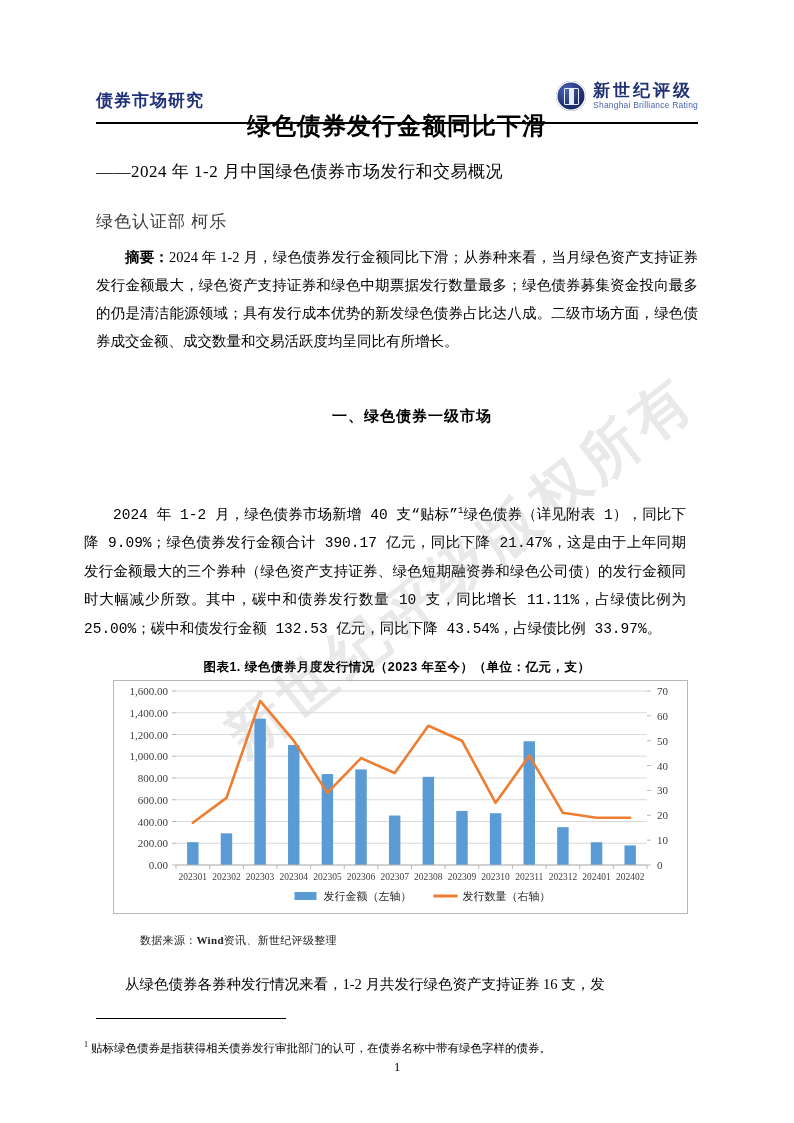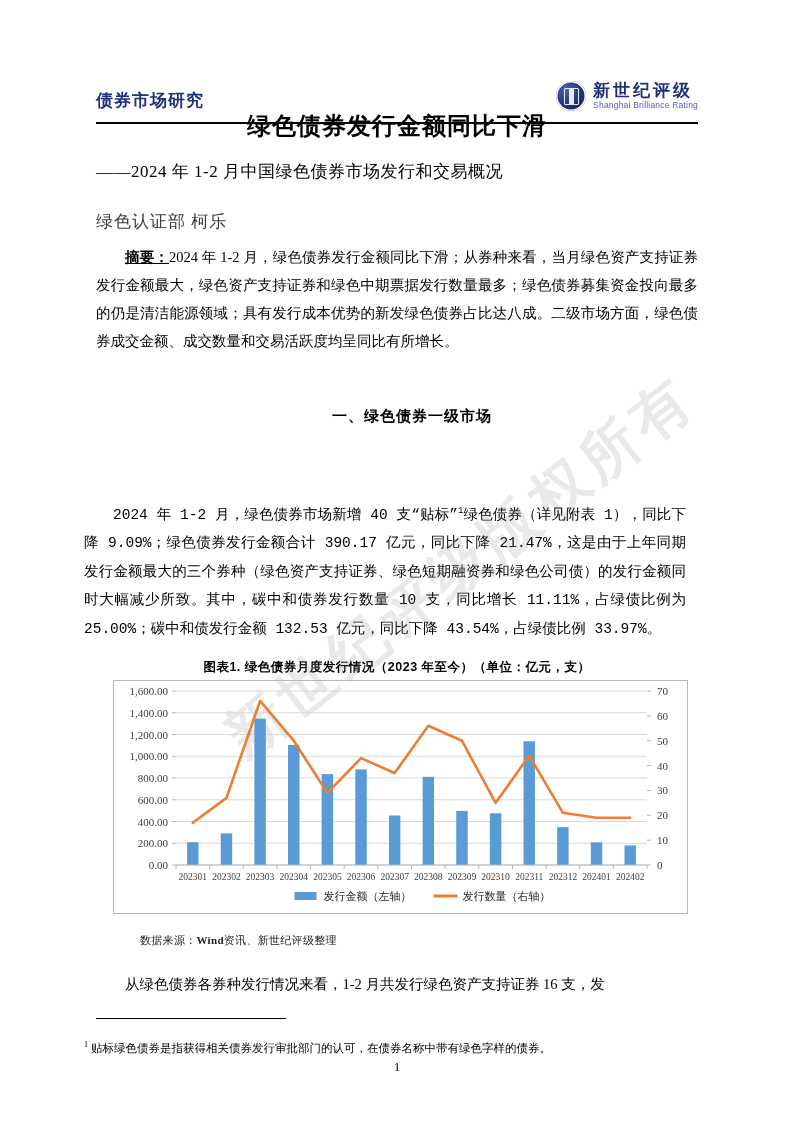--- a/index.html
+++ b/index.html
@@ -149,21 +149,21 @@
     position: absolute;
     left: 96px;
     top: 243px;
     width: 602px;
     font-size: 14.5px;
     line-height: 28px;
     text-align: justify;
     text-justify: inter-ideograph;
     text-indent: 2em;
   }
-  .abstract b { font-weight: bold; text-decoration: underline; }
+  .abstract b { font-weight: bold; }
 
   .h1 {
     position: absolute;
     left: 96px;
     top: 407px;
     font-family: "Liberation Sans", sans-serif;
     font-weight: bold;
     font-size: 15px;
     letter-spacing: 1px;
     text-indent: 2em;

